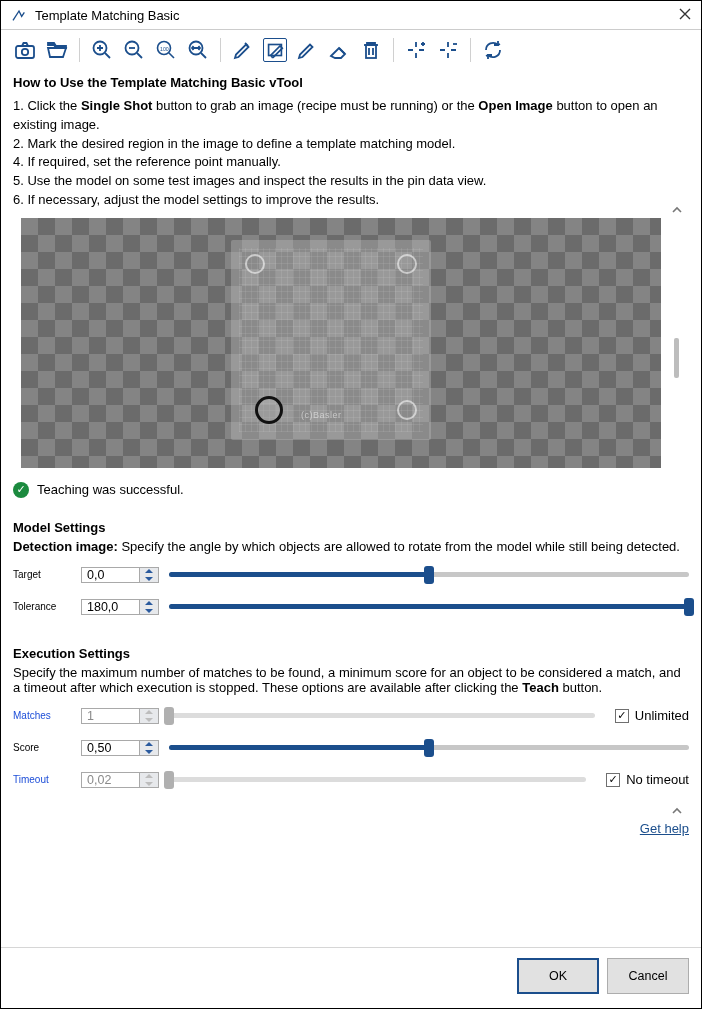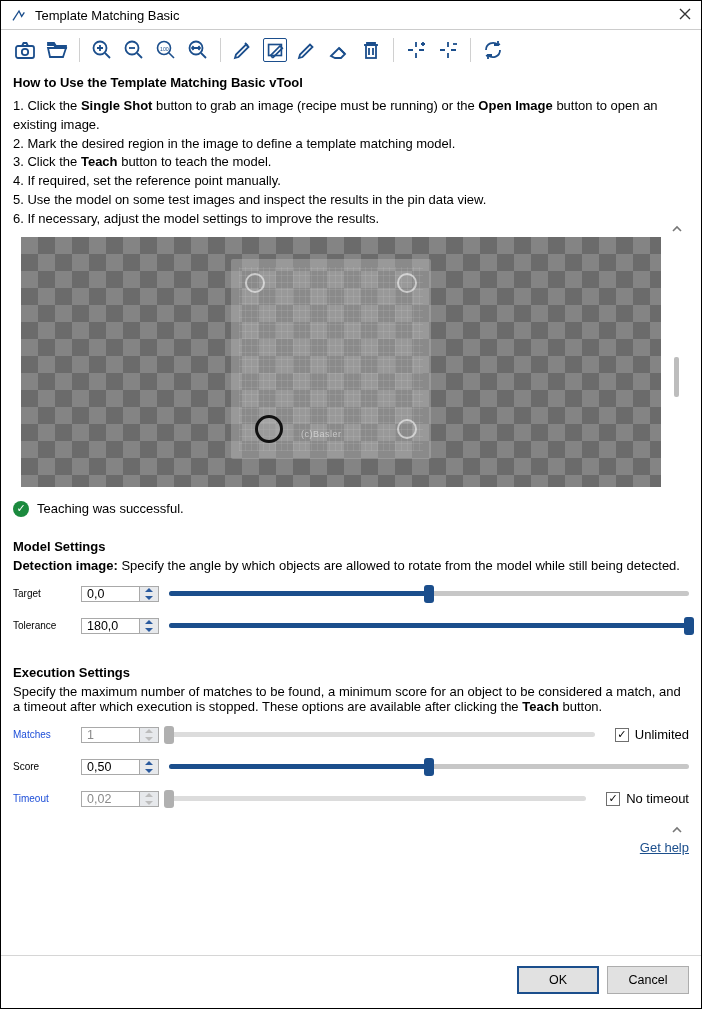--- a/index.html
+++ b/index.html
@@ -106,21 +106,21 @@
   .cb { width:14px; height:14px; border:1px solid #6f6f6f; display:flex; align-items:center; justify-content:center; color:#000; font-size:11px; cursor:pointer; }
 
   .help-row { text-align:right; margin-top:4px; }
   .help-link { color:#1b4e8c; text-decoration:underline; cursor:pointer; font-size:13px; }
 
   .footer {
     border-top:1px solid #d6d6d6; padding: 10px 12px 14px 12px;
     display:flex; justify-content:flex-end; gap:8px;
   }
   .btn {
-    width:82px; height:28px; background:#e1e1e1; border:1px solid #adadad;
+    width:82px; height:36px; background:#e1e1e1; border:1px solid #adadad;
     cursor:pointer; font-size:12.5px;
   }
   .btn.primary { border:2px solid #1b4e8c; }
 </style>
 </head>
 <body>
 
 <div class="titlebar">
   <div class="titlebar-left">
     <span class="app-icon">
@@ -240,25 +240,20 @@
   <div class="instructions">
     <div class="inst-title">How to Use the Template Matching Basic vTool</div>
     <div>
       <span>1. Click the </span>
       <b>Single Shot</b>
       <span> button to grab an image (recipe must be running) or the </span>
       <b>Open Image</b>
       <span> button to open an existing image.</span>
     </div>
     <div>2. Mark the desired region in the image to define a template matching model.</div>
-    <div>
-      <span>3. Click the </span>
-      <b>Teach</b>
-      <span> button to teach the model.</span>
-    </div>
     <div>4. If required, set the reference point manually.</div>
     <div>5. Use the model on some test images and inspect the results in the pin data view.</div>
     <div>6. If necessary, adjust the model settings to improve the results.</div>
   </div>
 
   <div class="img-row">
     <span class="chevron-top">
       <svg viewBox="0 0 12 12" fill="none" stroke="#777" stroke-width="1.6">
           <path d="M2 8l4-4 4 4"></path>
         </svg>

